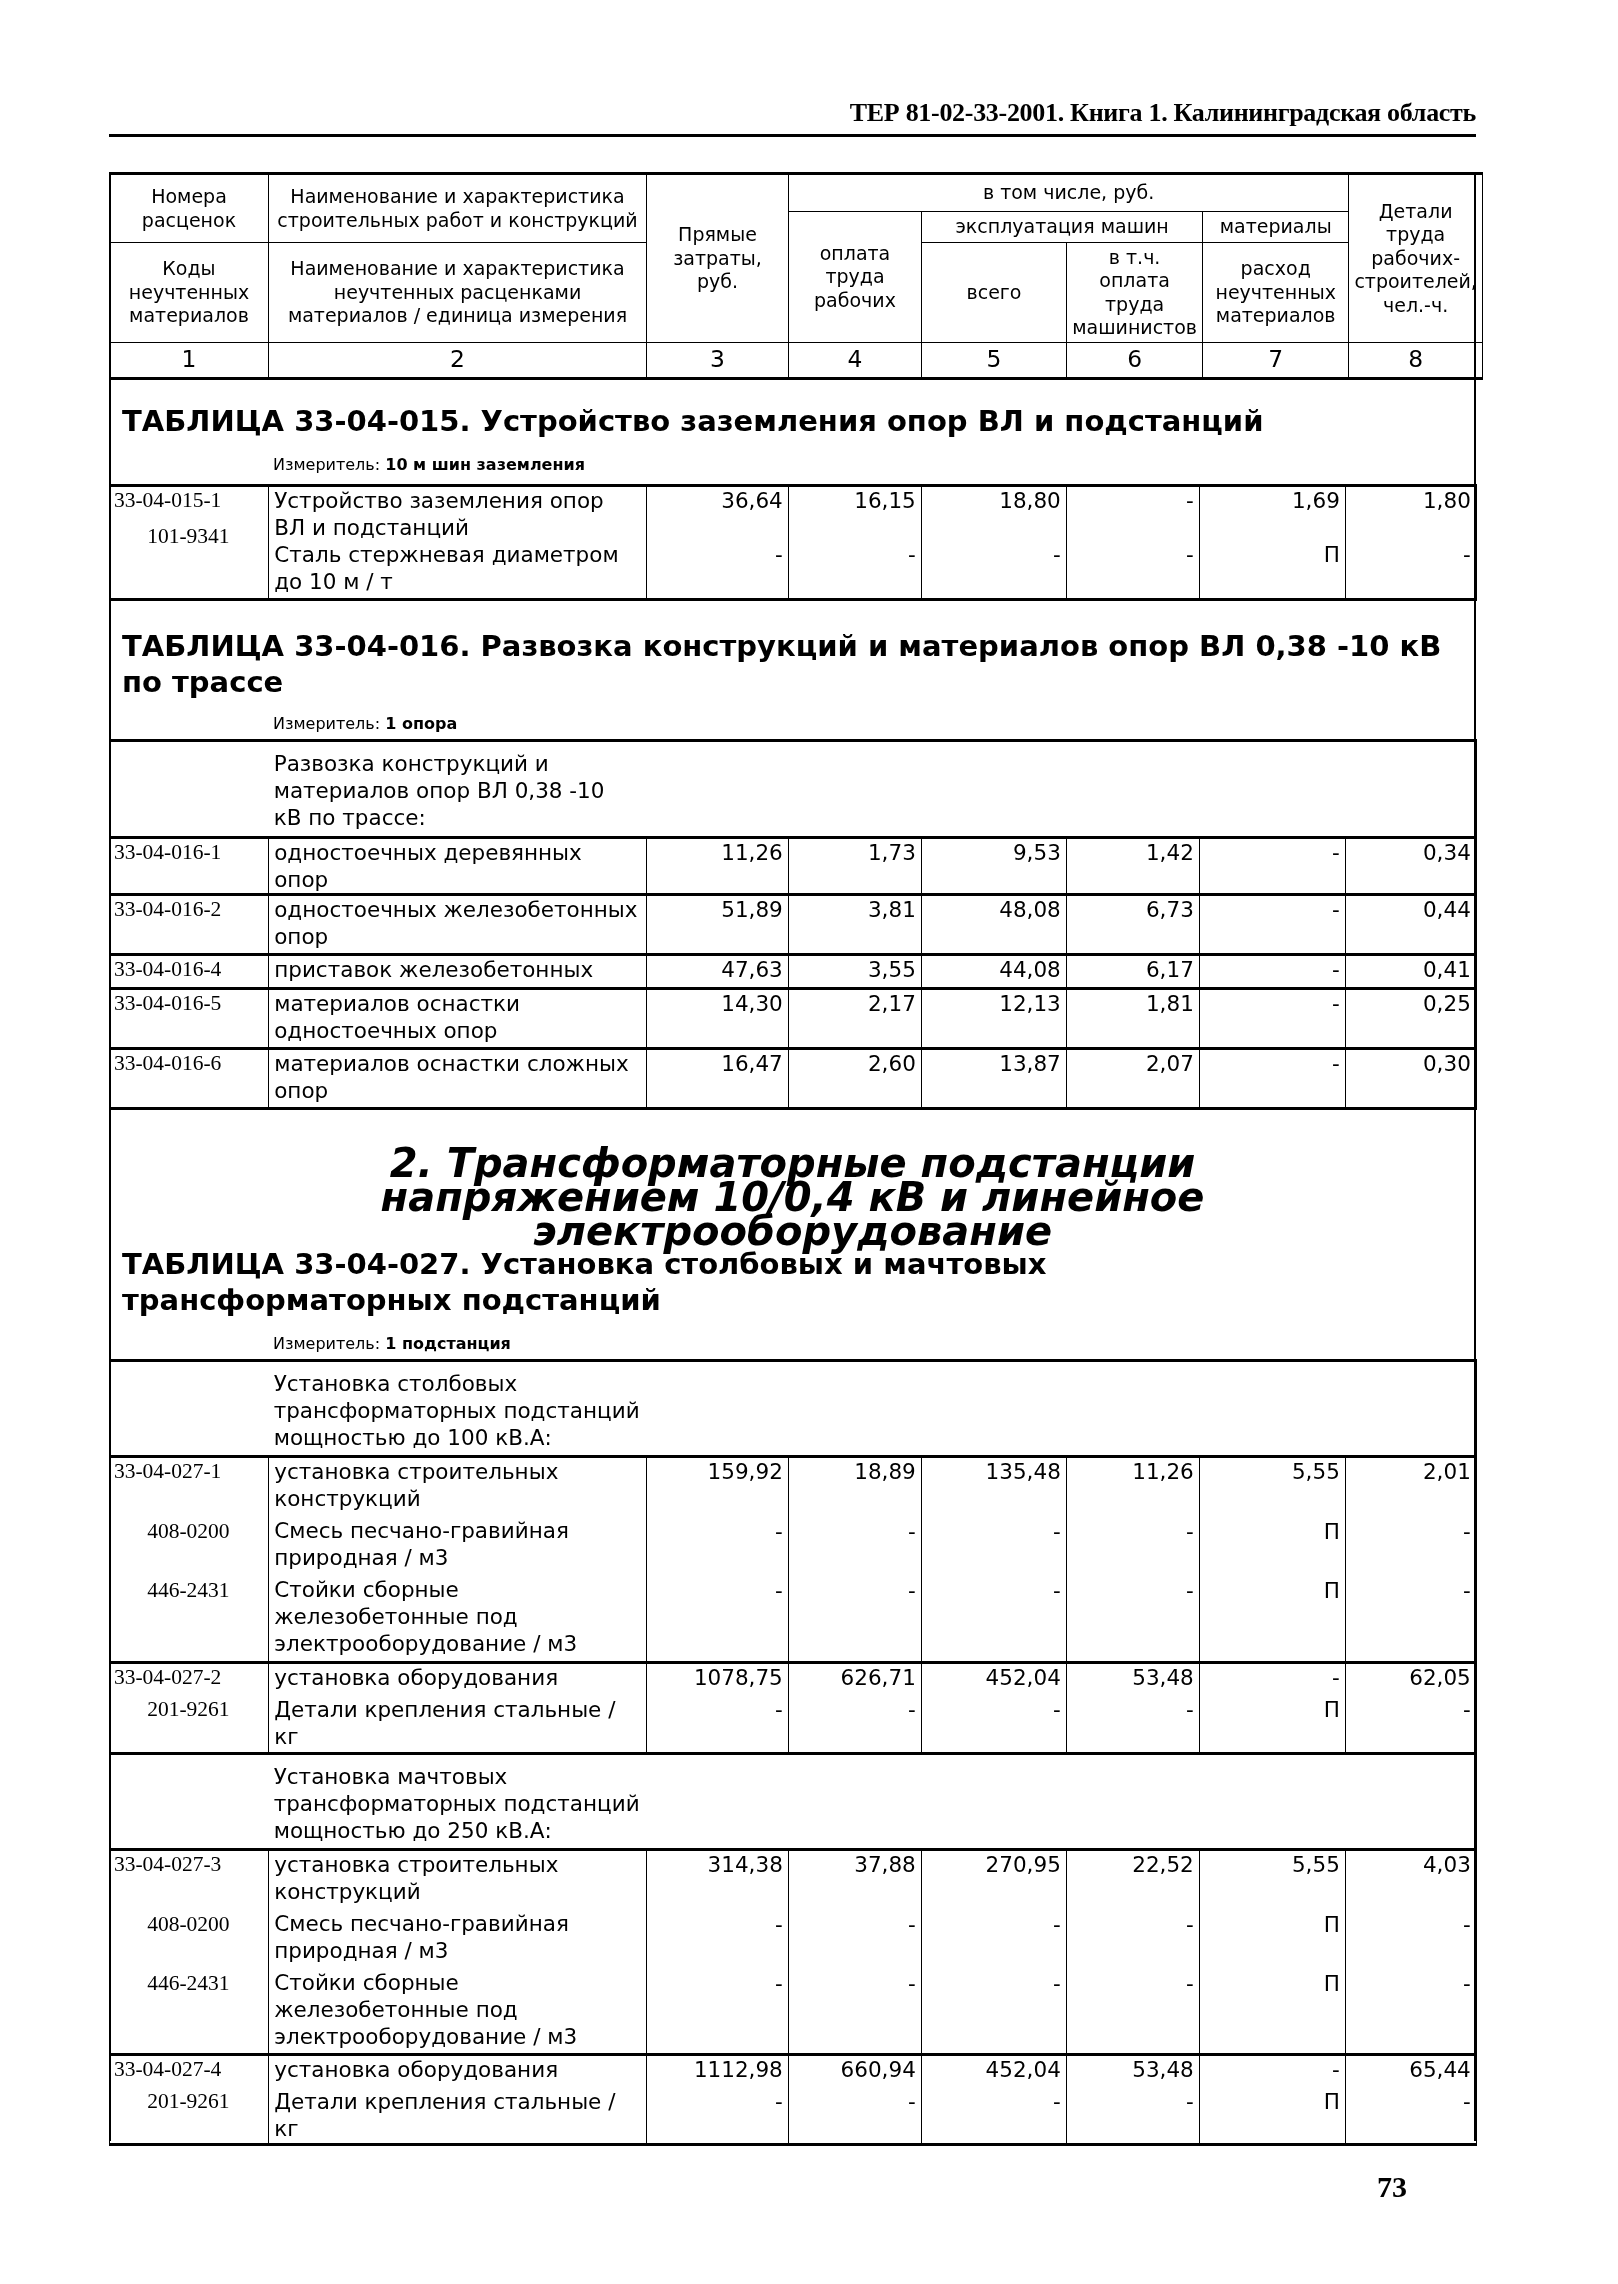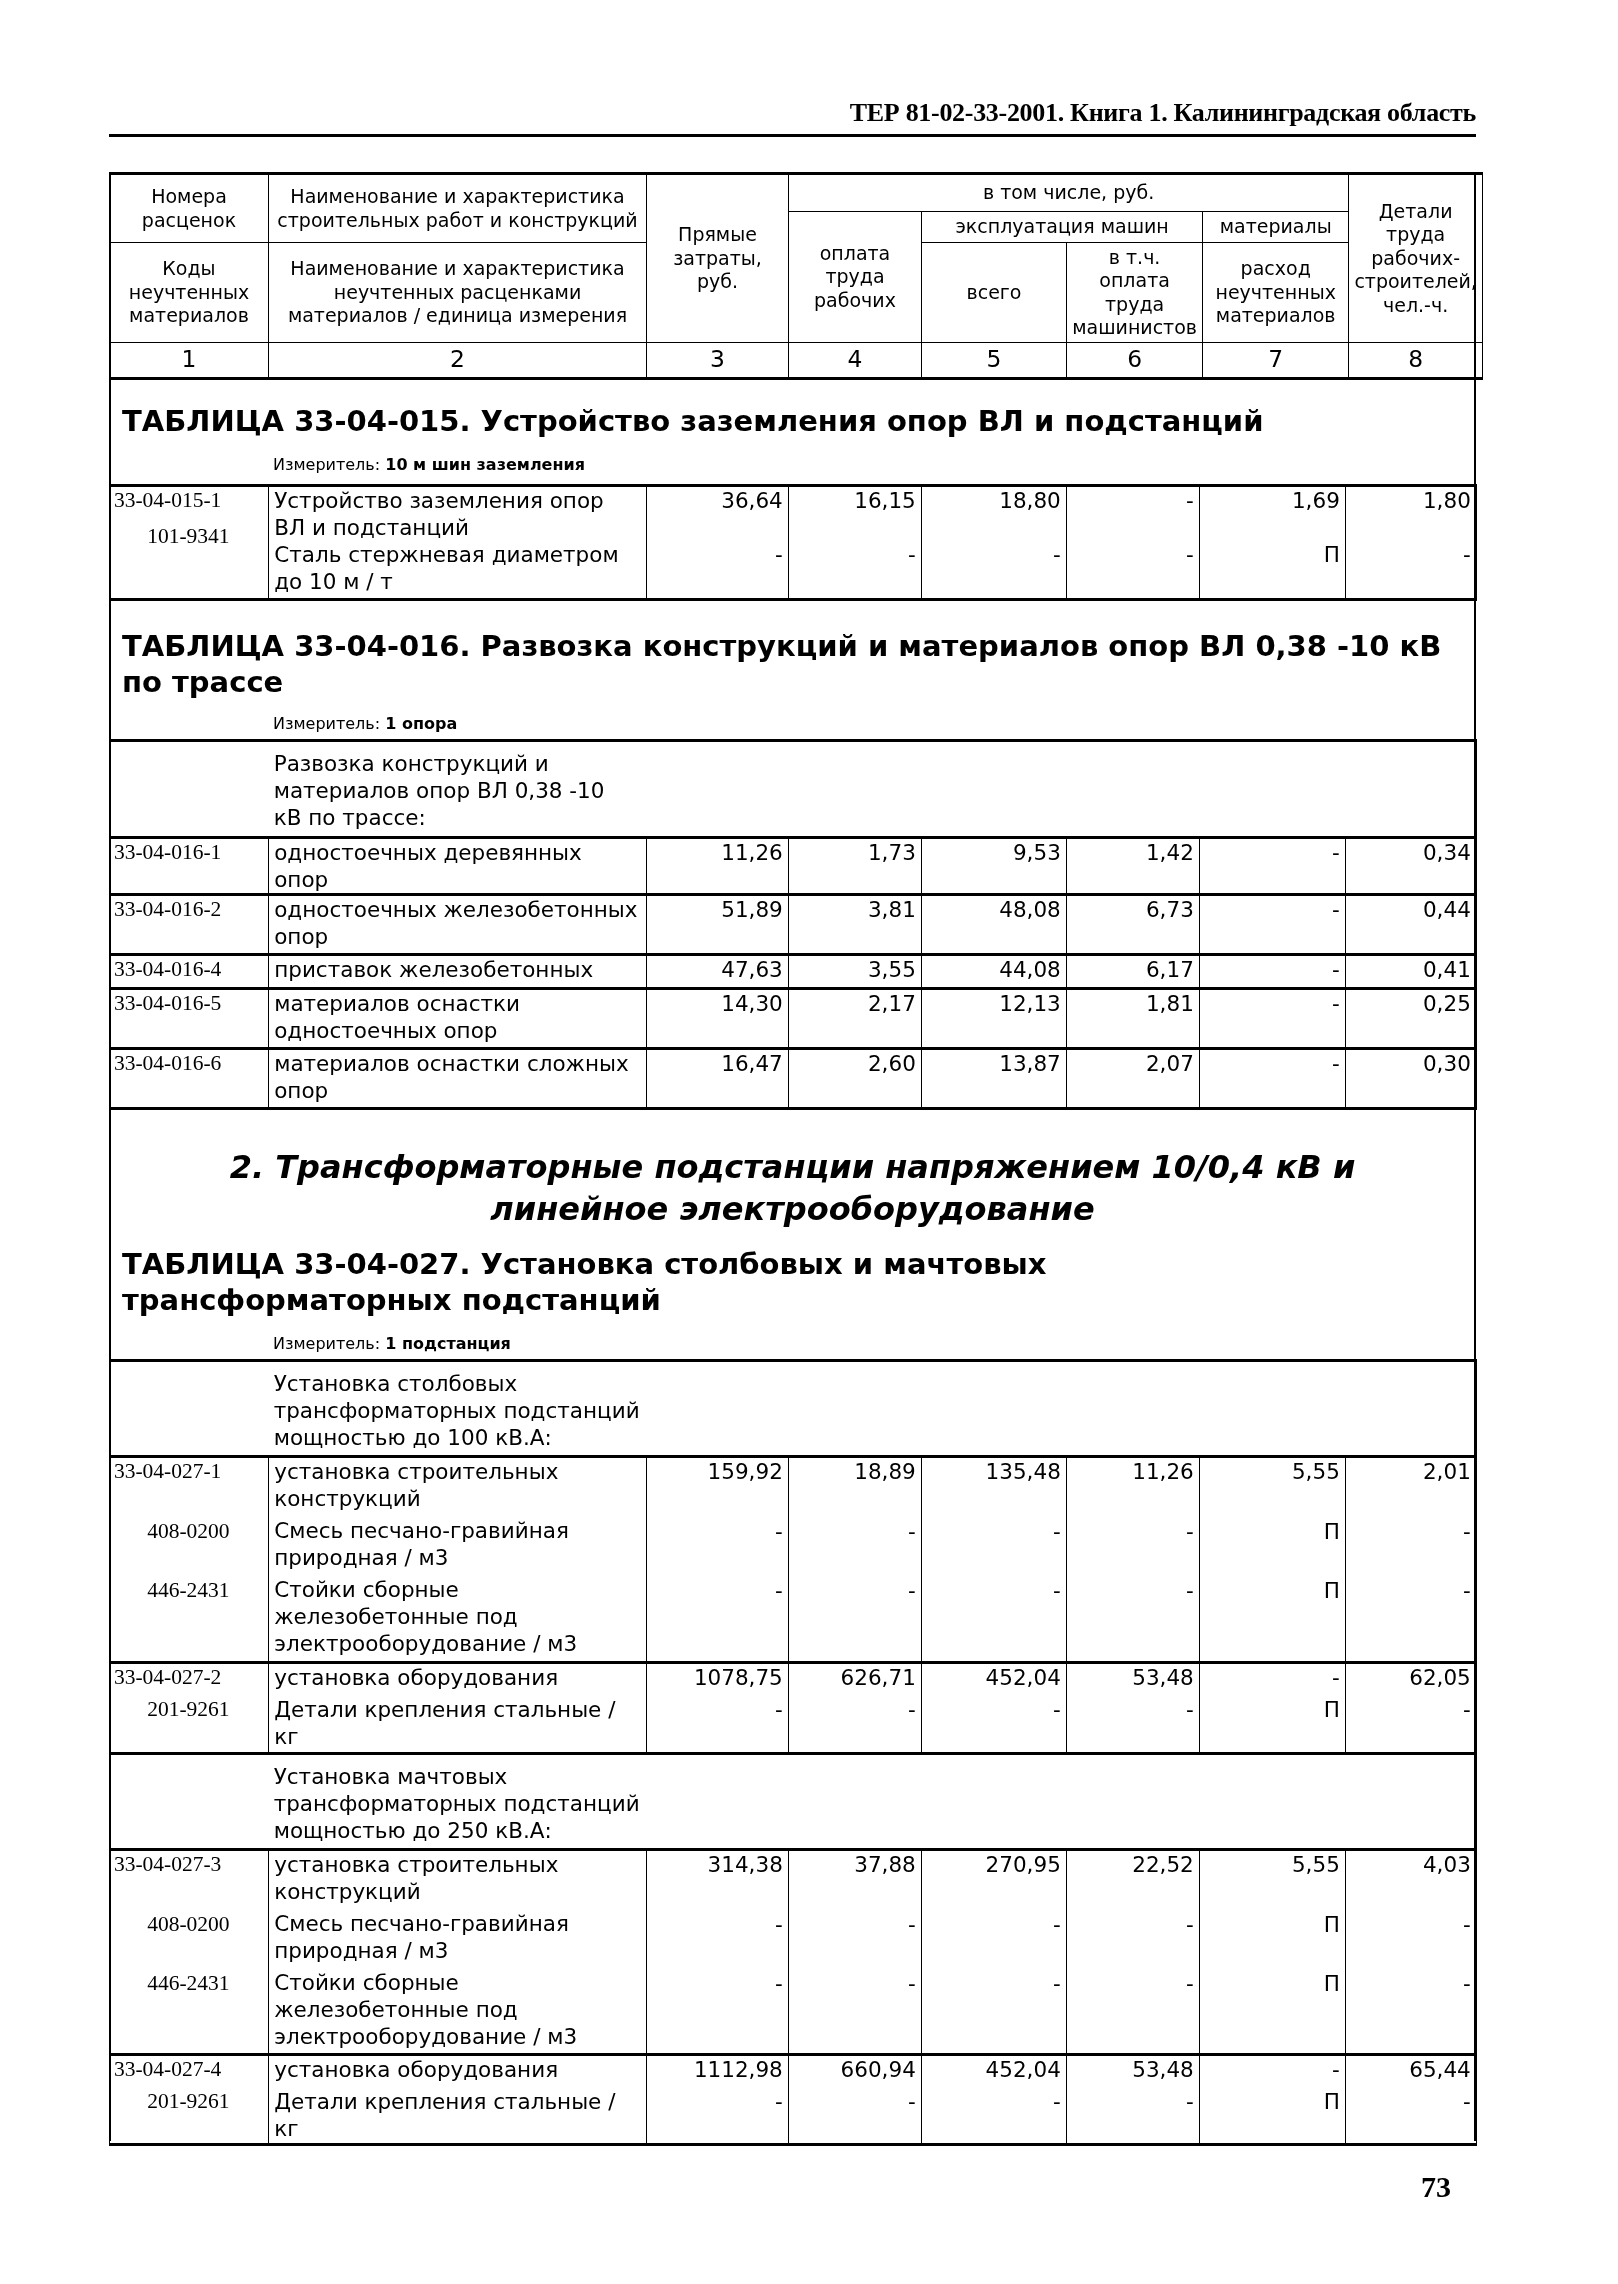--- a/index.html
+++ b/index.html
@@ -16,22 +16,22 @@
   table.grid tr.thick-bottom td { border-bottom:3.3px solid #000; }
   .hdr td { text-align:center; vertical-align:middle !important; font-size:19px !important; line-height:23.4px !important; }
   .colnum td { text-align:center; vertical-align:middle !important; font-size:23.4px !important; height:34px; }
   .num { text-align:right; }
   .code { text-align:center; }
   .code-l { text-align:left; padding-left:3.9px !important;font-family:Liberation Serif, serif; }
   .table-title { position:absolute; left:122px; font-weight:bold; font-size:29px; line-height:36px; width:1339px; }
   .meas { position:absolute; left:273px; font-size:16px; line-height:26px; }
   .meas b { font-weight:bold; }
   .section-title { position:absolute; left:109px; width:1367px; text-align:center; font-weight:bold; font-style:italic;
-         font-size:32px; line-height:42px; }
-  .page-number { position:absolute; left:1421px; top:2170px; font-family:"Liberation Serif", serif; font-weight:bold; font-size:30px; }
+         font-size:40px; line-height:34px; }
+  .page-number { position:absolute; left:1377px; top:2170px; font-family:"Liberation Serif", serif; font-weight:bold; font-size:30px; }
   .sub { display:block; }
 </style>
 </head>
 <body>
 
 <div class="running-head">ТЕР 81-02-33-2001. Книга 1. Калининградская область</div>
 <div class="running-rule"></div>
 
 <div class="page-frame"></div>
 

